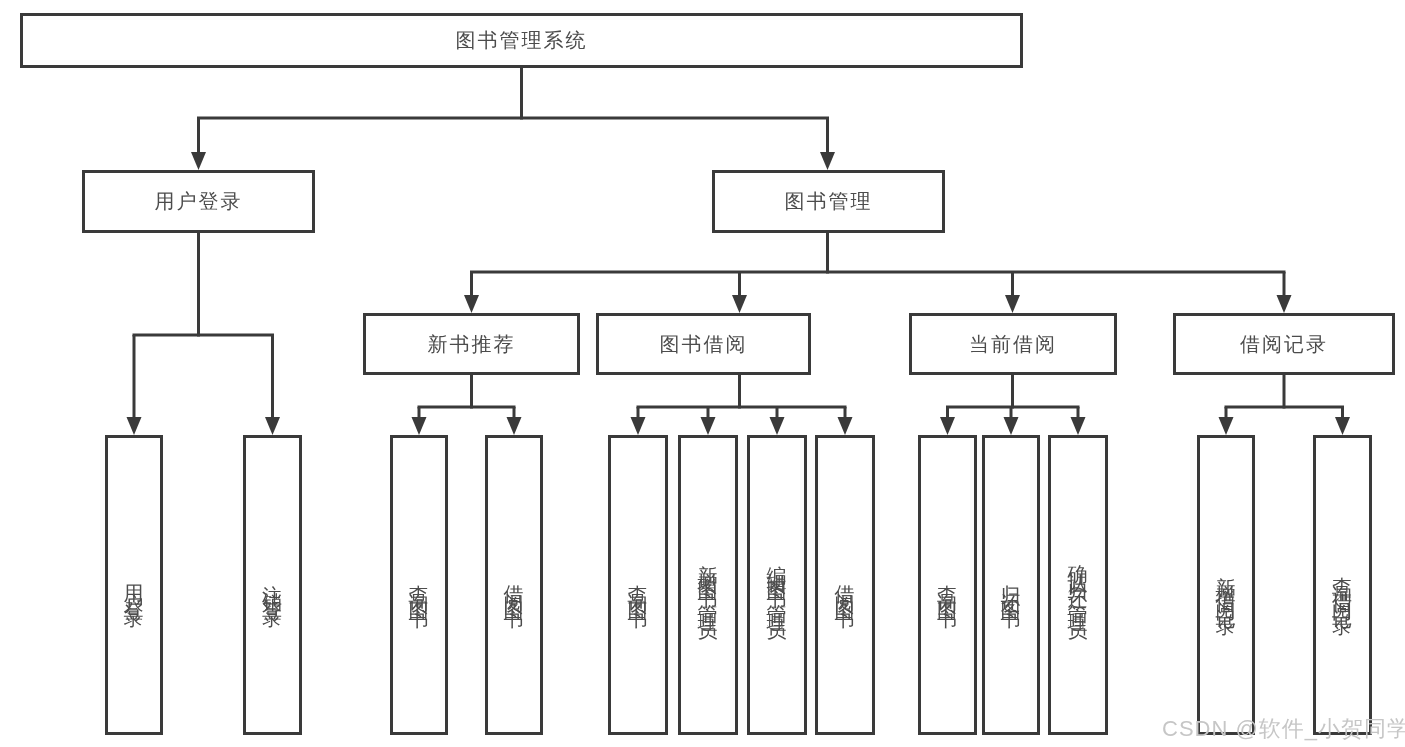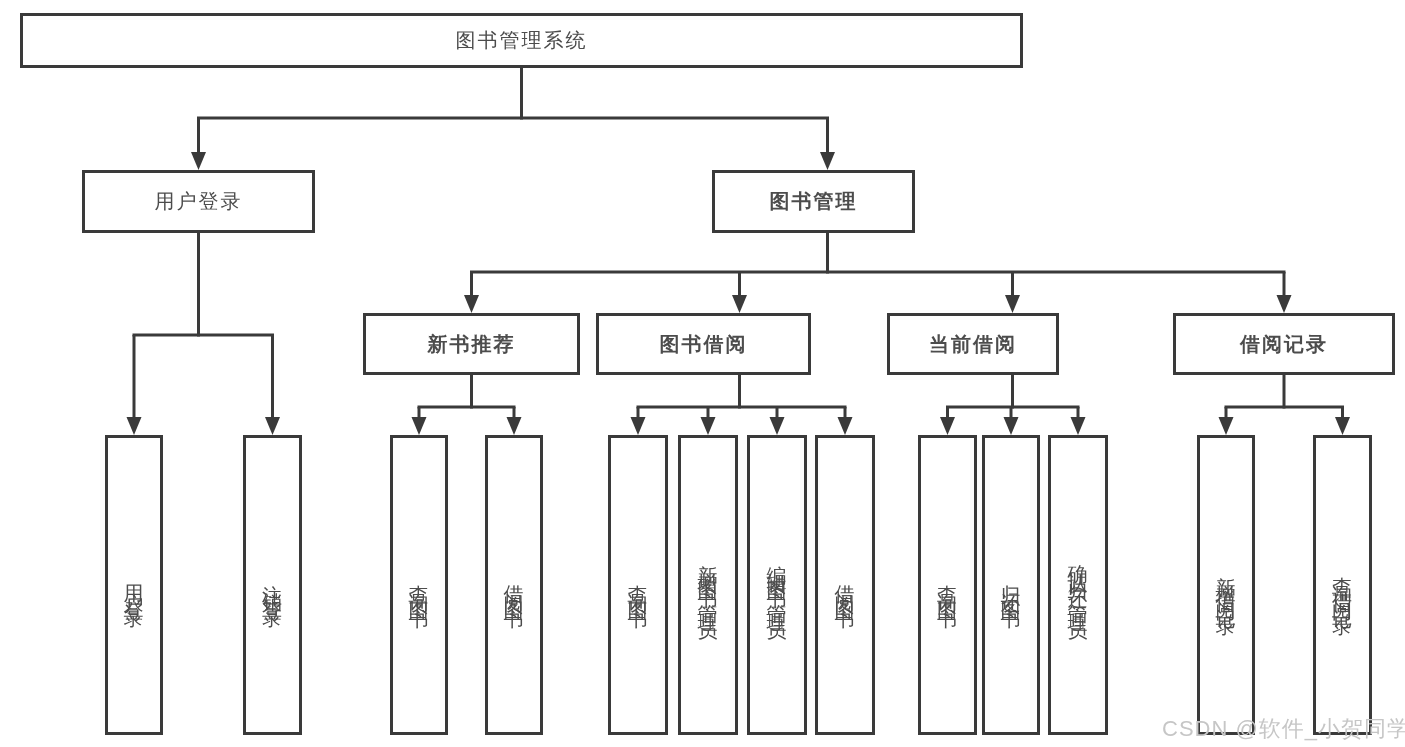--- a/index.html
+++ b/index.html
@@ -25,21 +25,21 @@
     border:3px solid var(--line);
     box-sizing:border-box;
     display:flex;align-items:center;justify-content:center;
     color:var(--text);
     font-size:20px;
     z-index:2;
   }
   .hlabel{letter-spacing:2px;white-space:nowrap;}
   .root-box{left:20px;top:13px;width:1003px;height:55px;}
   .lvl2{top:170px;height:63px;}
-  .lvl3{top:313px;height:62px;font-weight:bold;}
+  .lvl3{top:313px;height:62px;}
   .leaf{top:435px;height:300px;}
   .vtext{
     writing-mode:vertical-lr;
     letter-spacing:8px;
     line-height:1;
     white-space:nowrap;
   }
   .watermark{
     position:absolute;
     left:1162px;top:714px;
@@ -131,31 +131,31 @@
     </g>
   </svg>
 
   <div class="node root-box">
     <span class="hlabel">图书管理系统</span>
   </div>
 
   <div class="node lvl2" style="left:82px;width:233px;">
     <span class="hlabel">用户登录</span>
   </div>
-  <div class="node lvl2" style="left:712px;width:203px;font-weight:bold;">
+  <div class="node lvl2" style="left:712px;width:233px;">
     <span class="hlabel">图书管理</span>
   </div>
 
   <div class="node lvl3" style="left:363px;width:217px;">
     <span class="hlabel">新书推荐</span>
   </div>
   <div class="node lvl3" style="left:596px;width:215px;">
     <span class="hlabel">图书借阅</span>
   </div>
-  <div class="node lvl3" style="left:887px;width:172px;">
+  <div class="node lvl3" style="left:909px;width:208px;">
     <span class="hlabel">当前借阅</span>
   </div>
   <div class="node lvl3" style="left:1173px;width:222px;">
     <span class="hlabel">借阅记录</span>
   </div>
 
   <div class="node leaf" style="left:105px;width:58px;">
     <span class="vtext">用户登录</span>
   </div>
   <div class="node leaf" style="left:243px;width:59px;">

